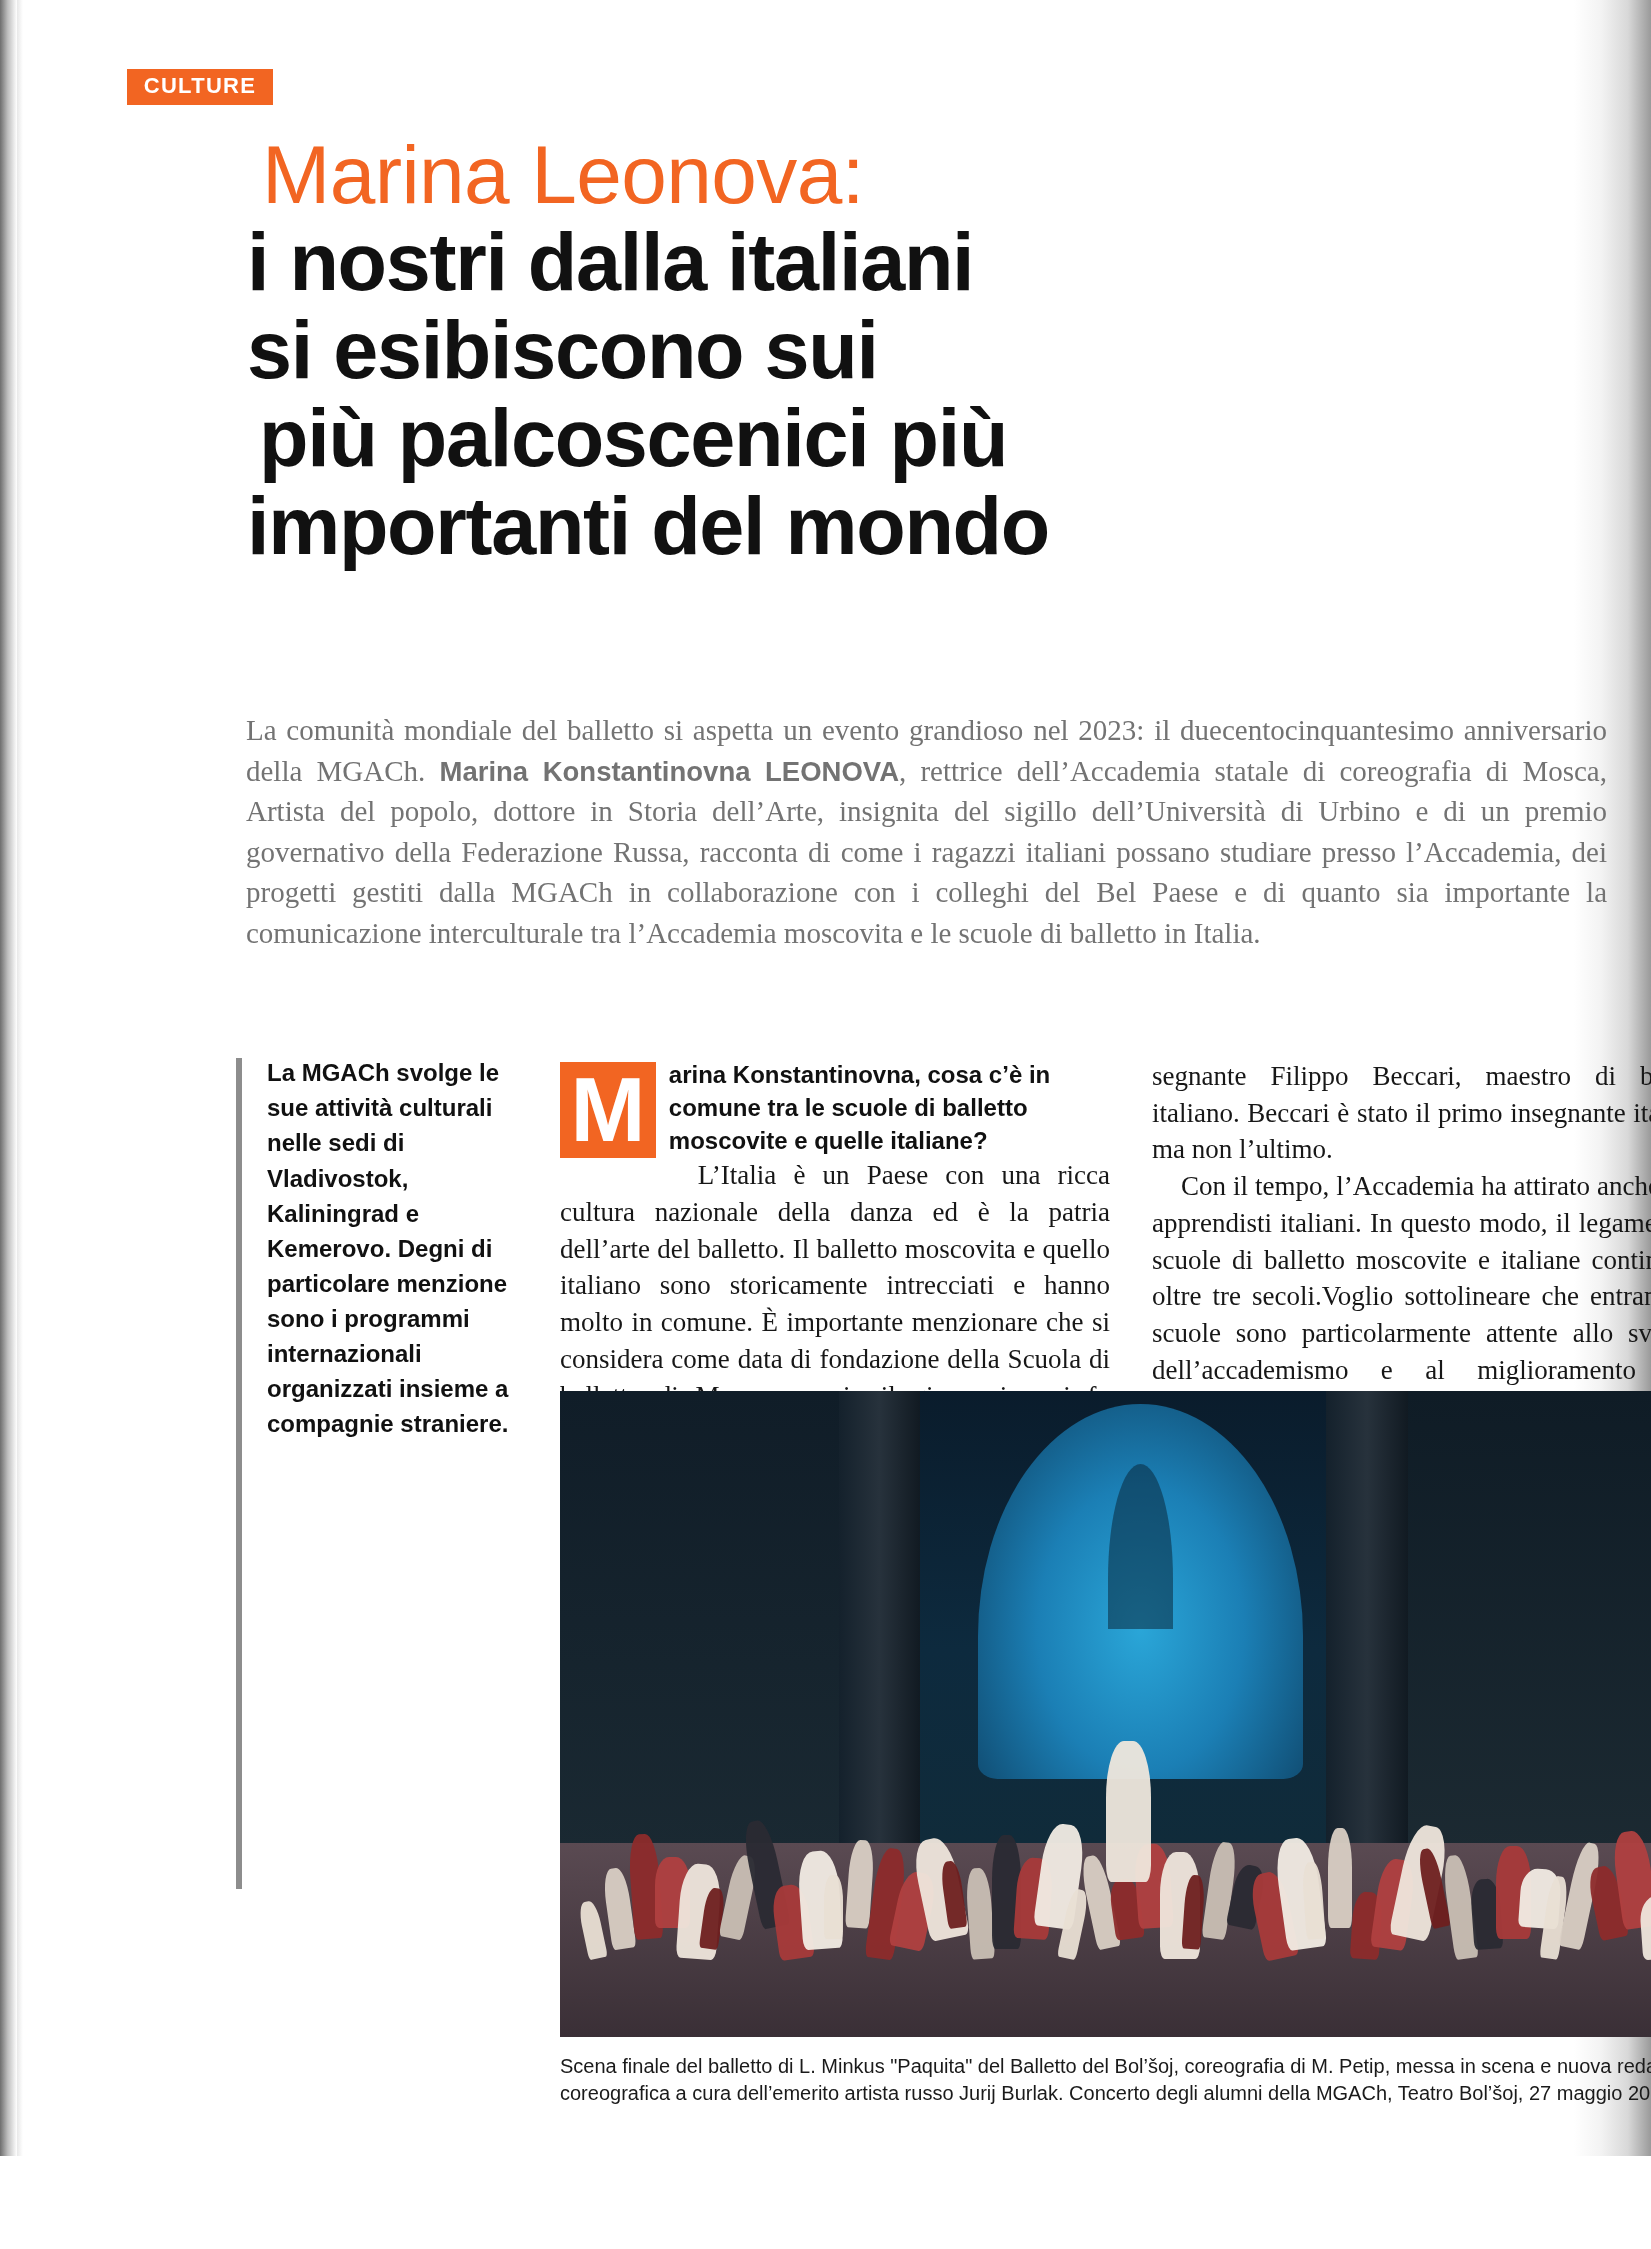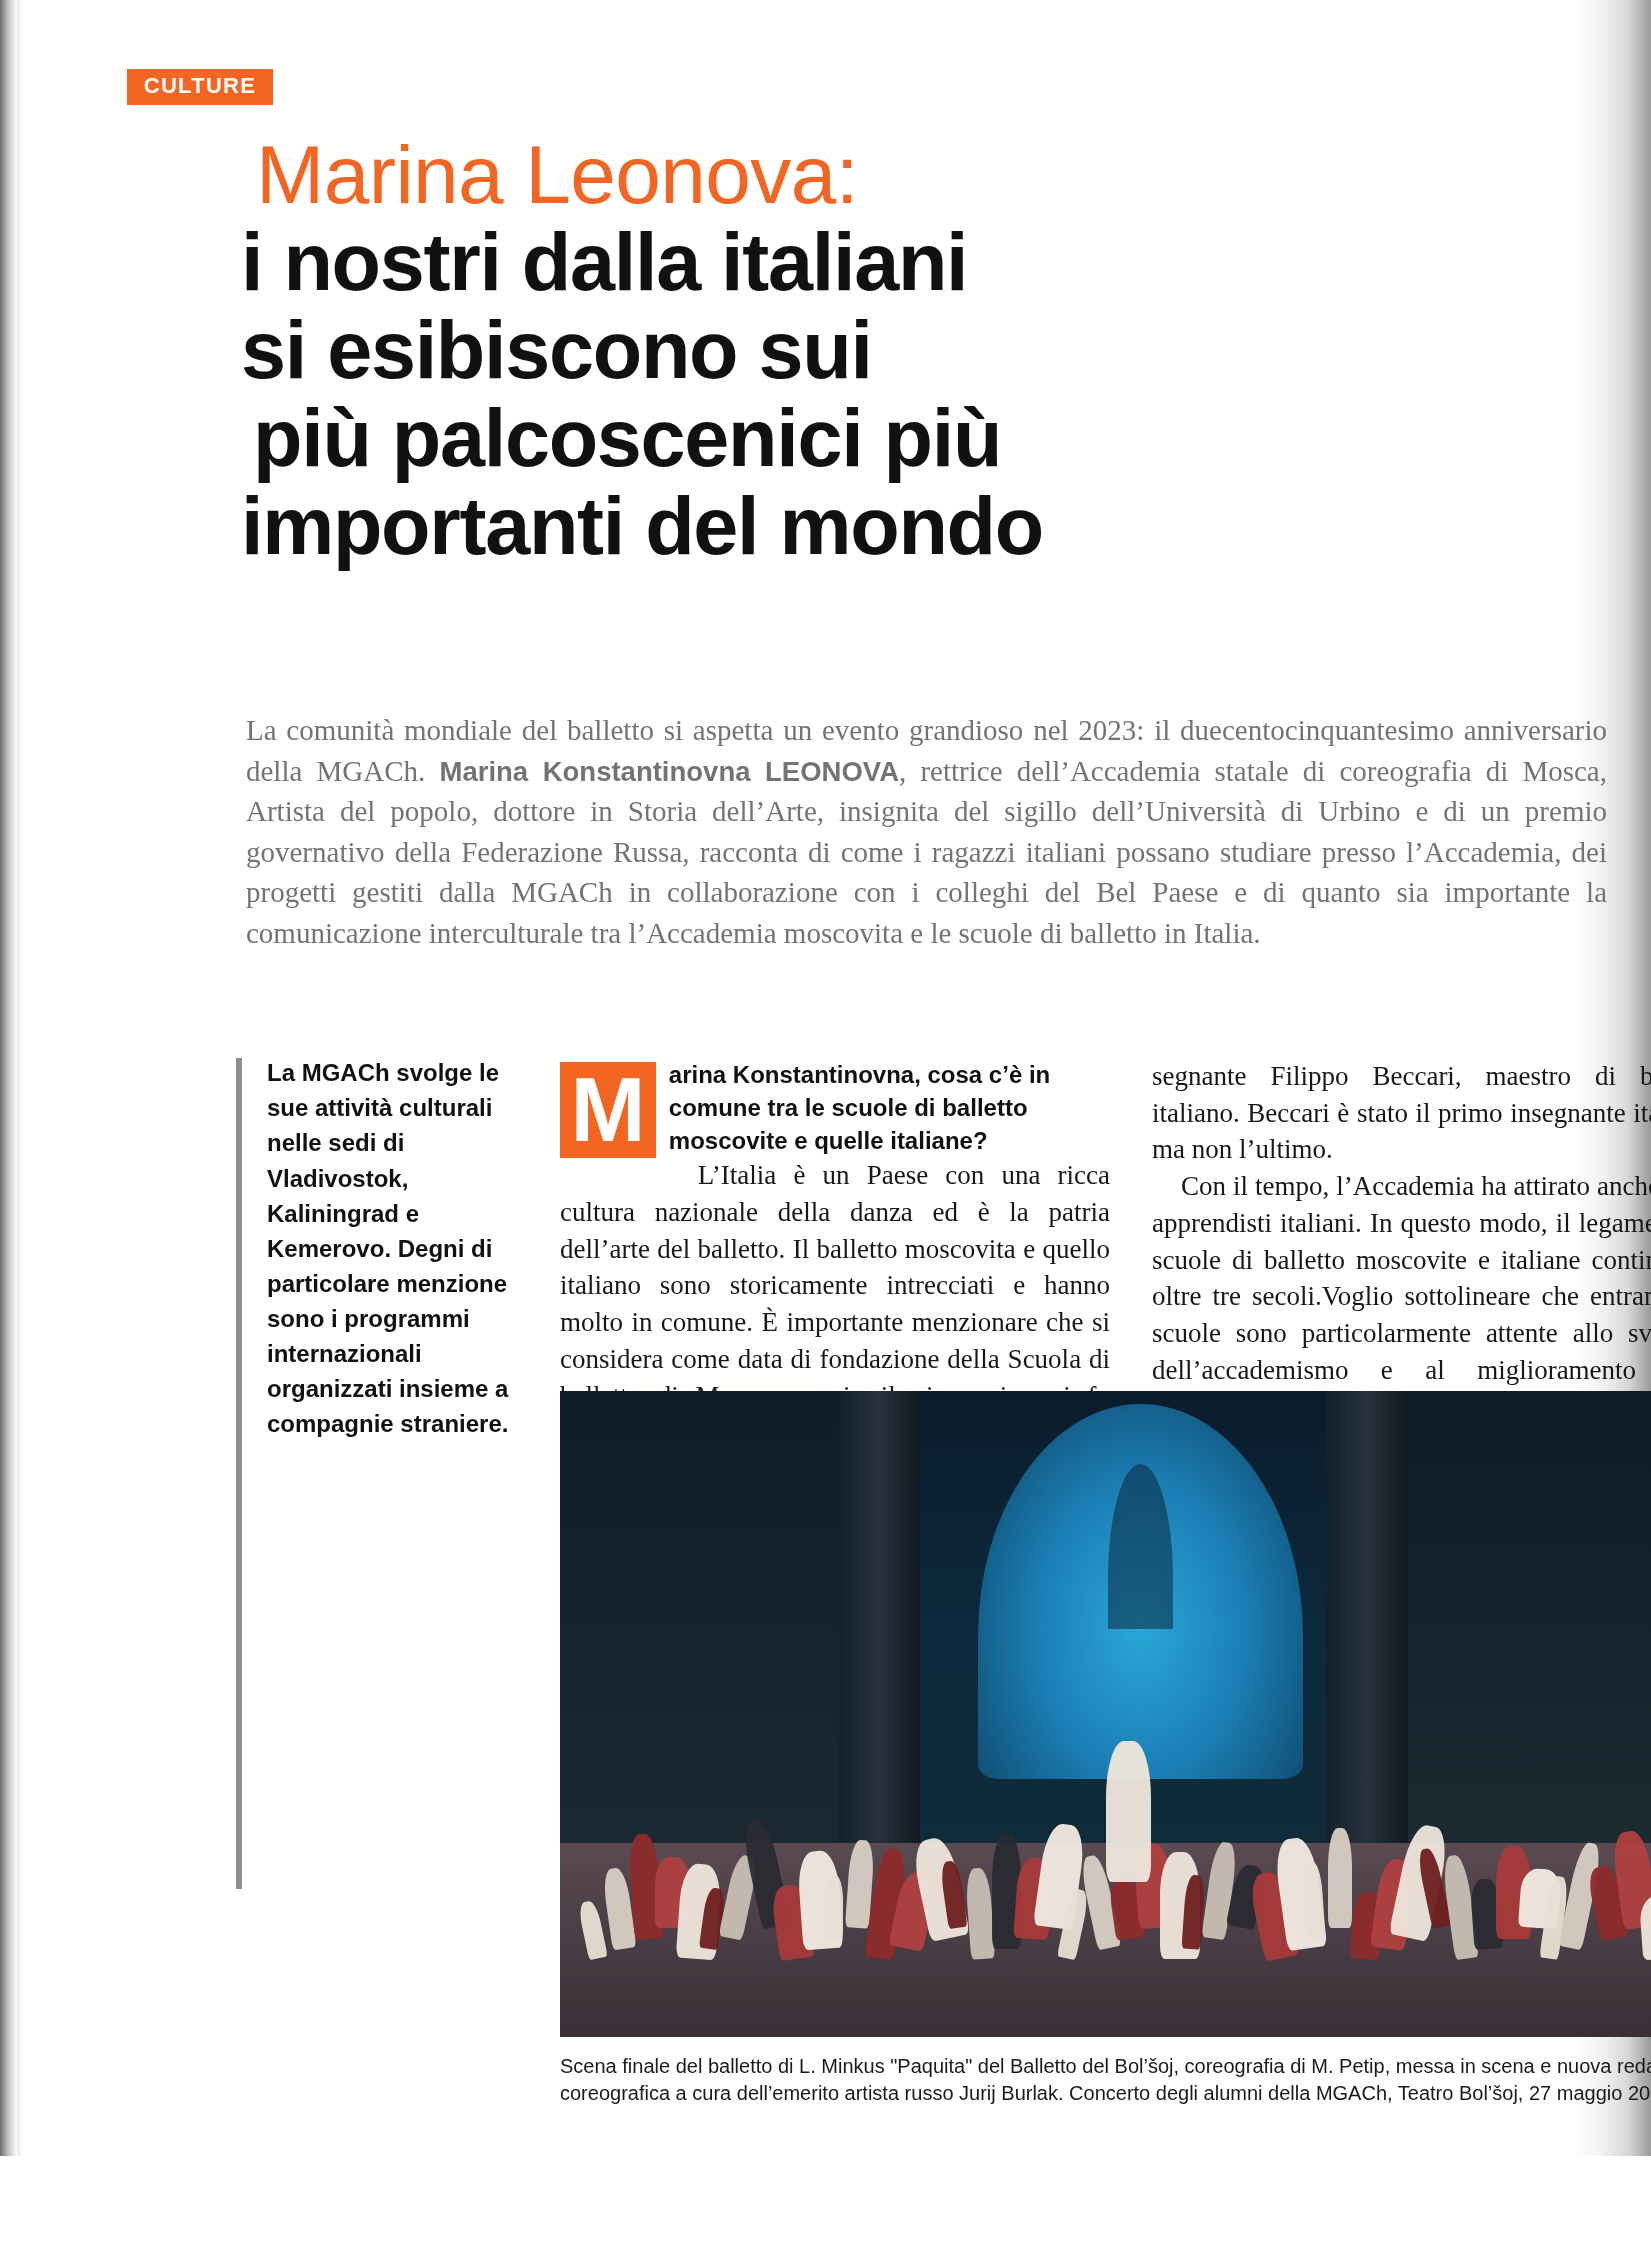--- a/index.html
+++ b/index.html
@@ -68,21 +68,21 @@
     font-weight: bold;
     font-size: 22px;
     letter-spacing: 1.3px;
     padding: 6.4px 16.6px 7.7px 16.6px;
     line-height: 1;
   }
 
   
   .headline-wrap {
     position: absolute;
-    left: 6px;
+    left: 12px;
     top: 134px;
     width: 1471px;
   }
   .headline-orange {
     font-family: "Liberation Sans", sans-serif;
     font-weight: normal;
     font-size: 82px;
     color: #F26522;
     line-height: 1.0;
     letter-spacing: -0.6px;

